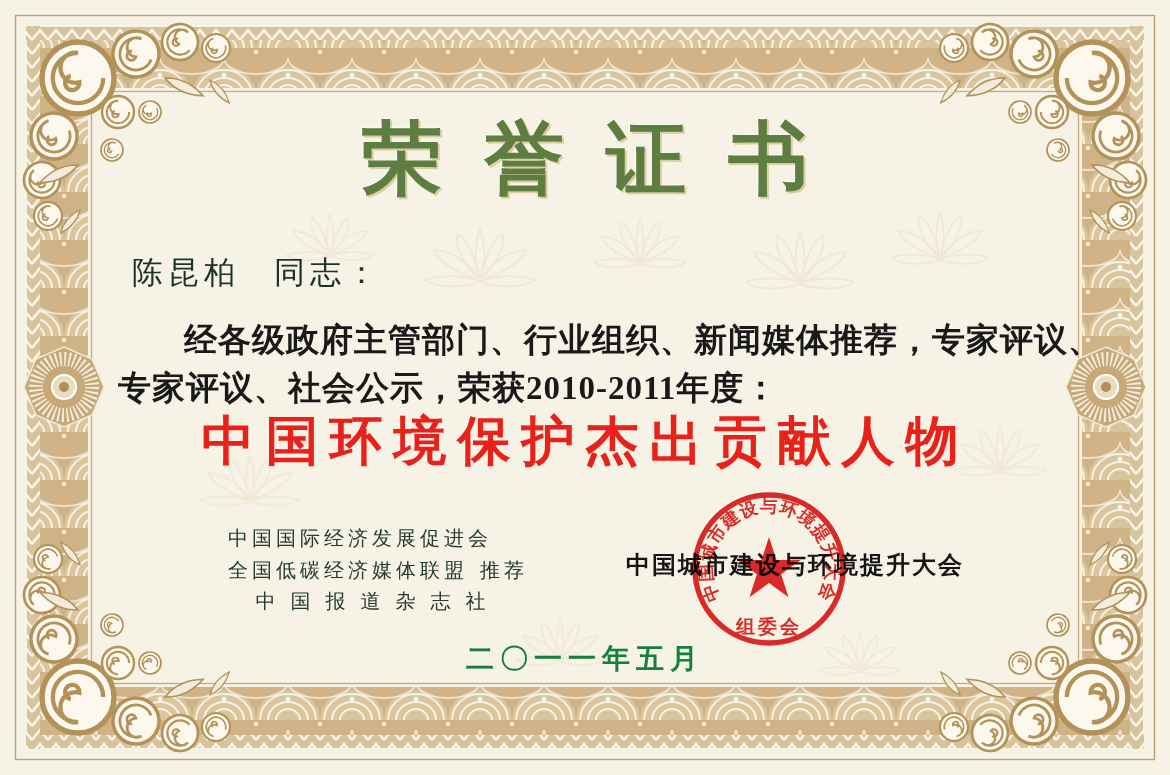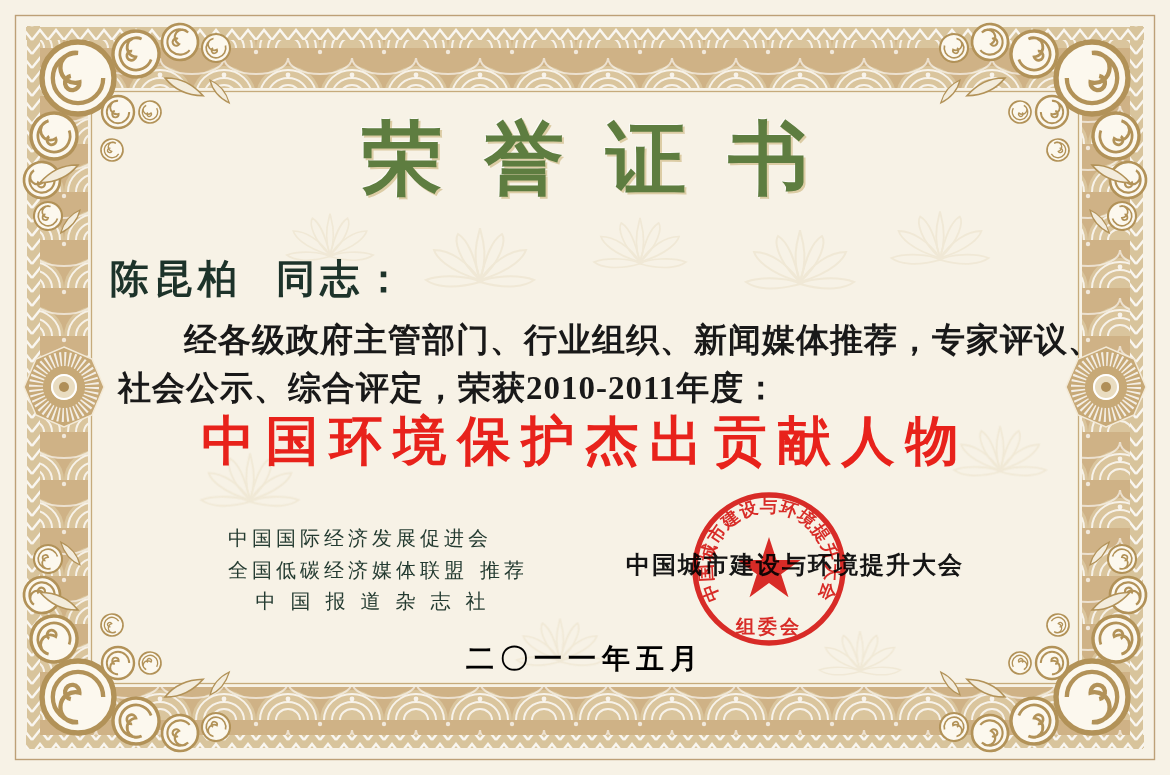--- a/index.html
+++ b/index.html
@@ -11,21 +11,21 @@
   .frame-svg,.seal-svg{position:absolute;left:0;top:0;}
   .frame-svg{width:1170px;height:775px;}
   .txt{position:absolute;white-space:nowrap;}
   .title{
     left:0;right:0;top:106px;text-align:center;
     font-size:80px;font-weight:bold;letter-spacing:42px;padding-left:42px;
     color:#5e7d40;
     text-shadow:2px 2px 0 rgba(186,158,84,.45), -1px -1px 0 rgba(255,255,255,.6);
   }
   .recipient{
-    left:110px;top:252px;font-size:39px;color:#1d332a;letter-spacing:5px;font-weight:700;
+    left:132px;top:252px;font-size:31px;color:#1d332a;letter-spacing:5px;font-weight:400;
   }
   .recipient .gap{display:inline-block;width:34px;}
   .bodypara{
     left:118px;top:316px;width:940px;font-size:33px;line-height:48px;
     color:#191919;font-weight:600;letter-spacing:1px;white-space:nowrap;
   }
   .bodypara .indent{text-indent:66px;display:block;}
   .award{
     left:0;right:0;top:406px;text-align:center;
     font-family:"Liberation Sans","DejaVu Sans",sans-serif;
@@ -41,21 +41,21 @@
   .org-line2{letter-spacing:4px;}
   .org-line2 .recommend{margin-left:12px;letter-spacing:4px;}
   .org-line3{letter-spacing:15px;text-align:center;}
   .org-right{
     left:626px;top:549px;color:#151515;
     font-family:"Liberation Sans","DejaVu Sans",sans-serif;
     font-size:24px;letter-spacing:2px;font-weight:600;
   }
   .date{
     left:0;right:0;top:640px;text-align:center;
-    font-size:28px;letter-spacing:6px;color:#000000;font-weight:600;
+    font-size:28px;letter-spacing:6px;color:#15803d;font-weight:600;
   }
   .seal-svg{
     left:683px;top:483px;width:172px;height:172px;
     mix-blend-mode:multiply;opacity:.94;
   }
 </style>
 </head>
 <body>
 
 <div class="stage">
@@ -150,21 +150,21 @@
   </svg>
 
   <div class="txt title">荣誉证书</div>
 
   <div class="txt recipient">
     <span>陈昆柏</span><span class="gap"></span><span>同志：</span>
   </div>
 
   <div class="txt bodypara">
     <span class="indent">经各级政府主管部门、行业组织、新闻媒体推荐，专家评议、</span>
-    <span>社会公示、综合评定，荣获2010-2011年度：</span>
+    <span>专家评议、社会公示，荣获2010-2011年度：</span>
   </div>
 
   <div class="txt award">中国环境保护杰出贡献人物</div>
 
   <div class="txt org-block">
     <div class="org-line1">中国国际经济发展促进会</div>
     <div class="org-line2">
       <span>全国低碳经济媒体联盟</span><span class="recommend">推荐</span>
     </div>
     <div class="org-line3">中国报道杂志社</div>

